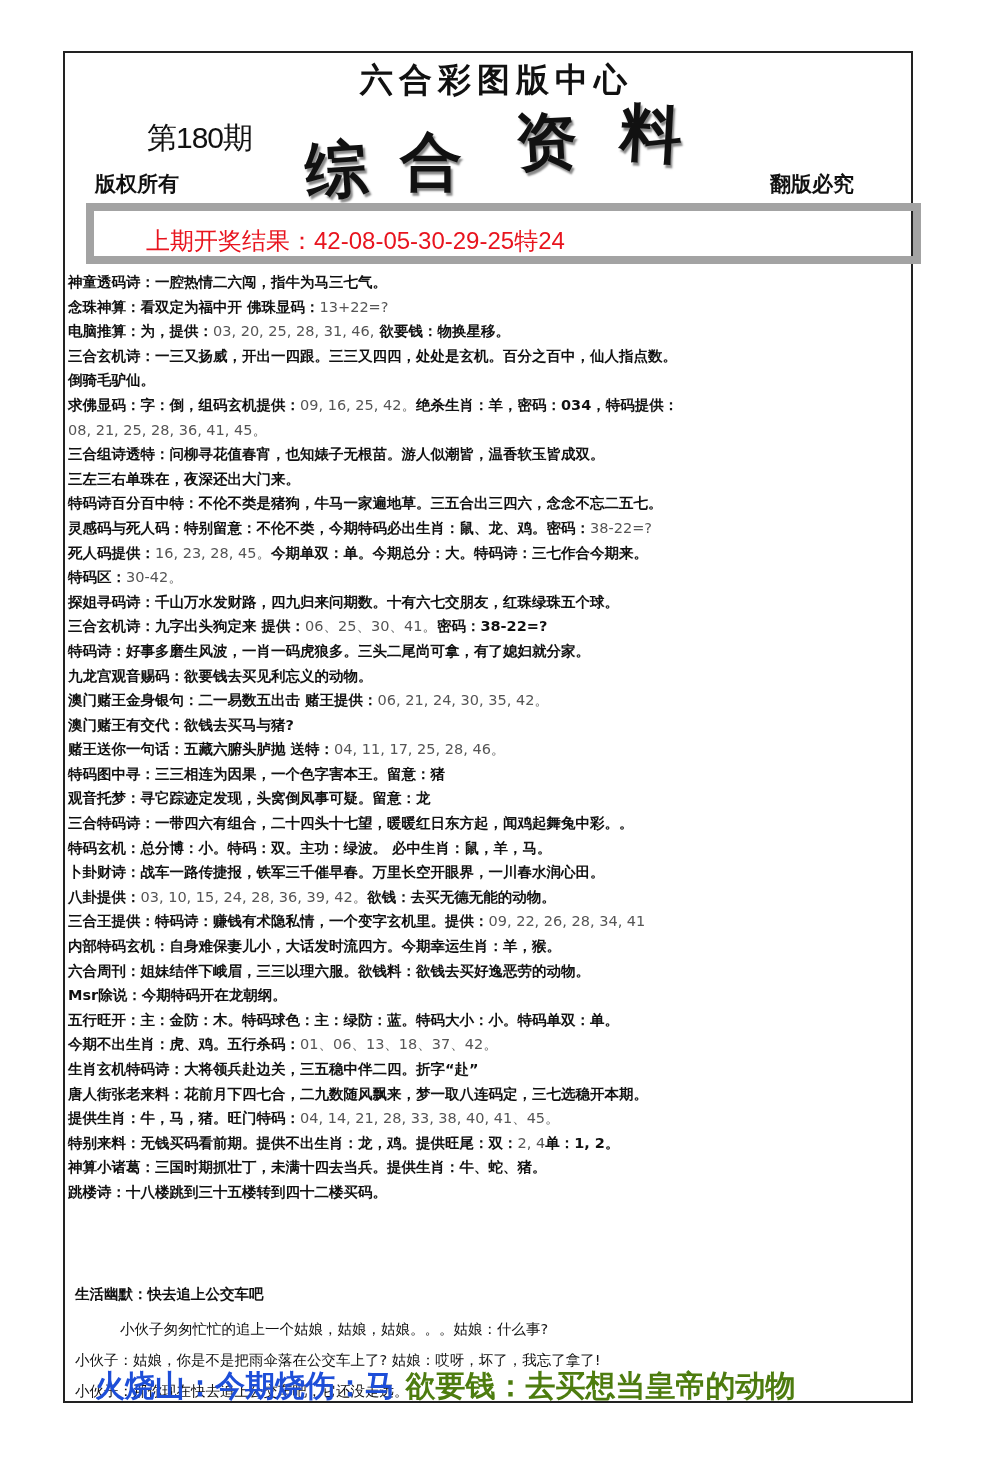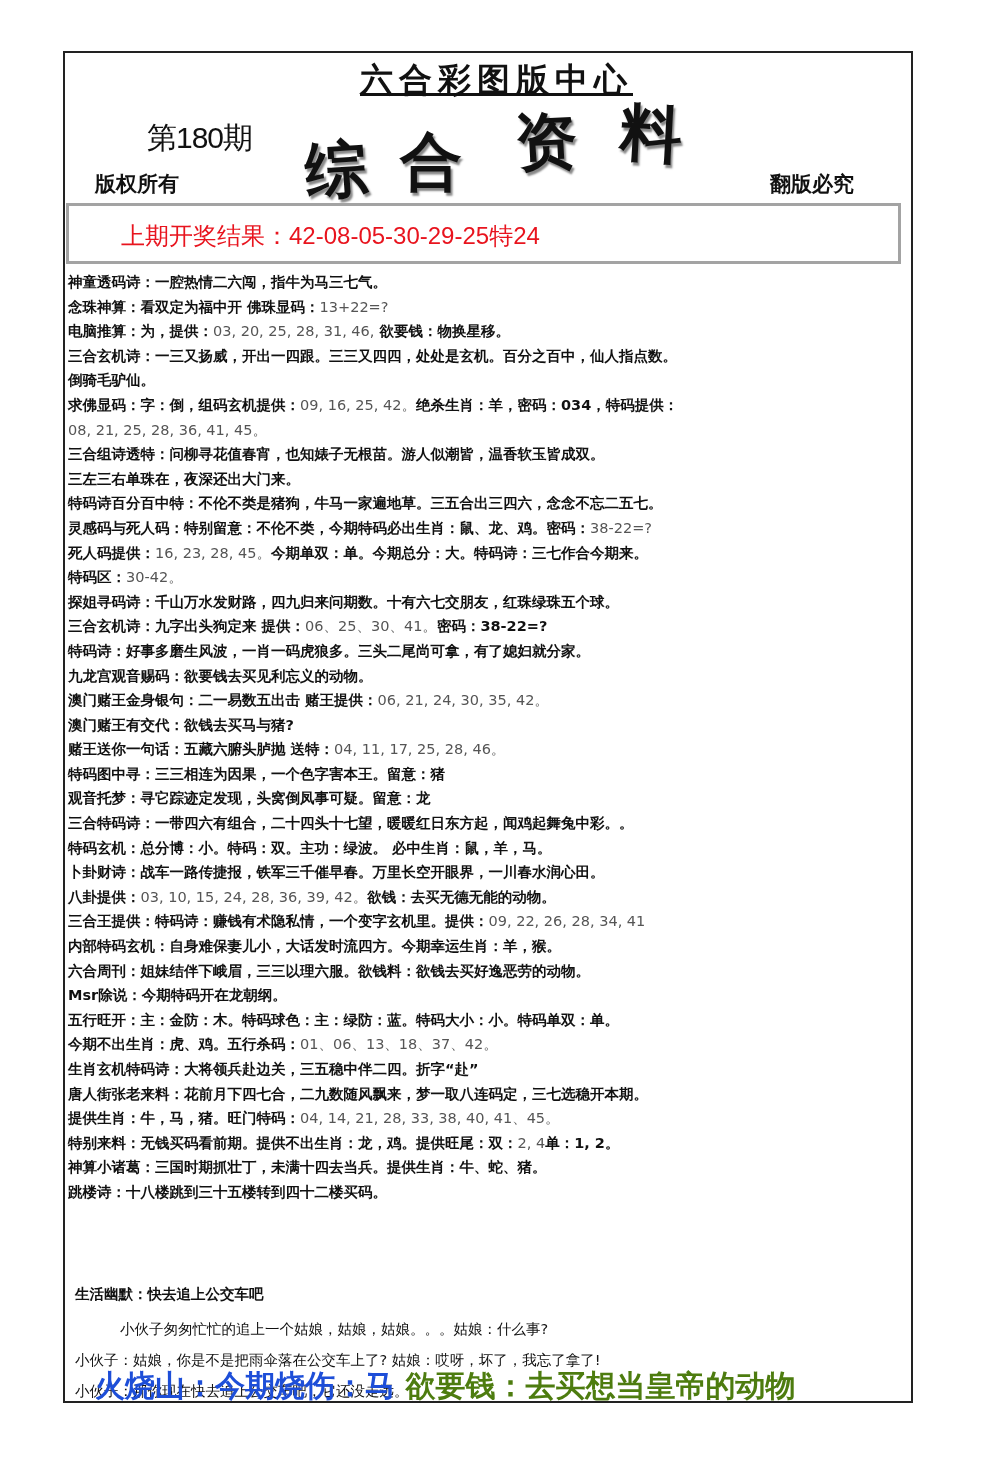--- a/index.html
+++ b/index.html
@@ -1,27 +1,27 @@
 <!DOCTYPE html>
 <html><head>
 <meta charset="utf-8">
 <style>
   html,body{margin:0;padding:0;background:#ffffff;}
   body{width:984px;height:1457px;position:relative;overflow:hidden;font-family:"DejaVu Sans",sans-serif;color:#111;}
   .frame{position:absolute;left:63px;top:51px;width:850px;height:1352px;border:2px solid #222;box-sizing:border-box;}
   .issue{position:absolute;left:147px;top:86px;font-family:"Liberation Sans",sans-serif;font-size:30px;color:#111;letter-spacing:-1px;margin-top:32px;}
-  .center-title{position:absolute;left:360px;top:58px;font-size:33px;font-weight:bold;letter-spacing:6px;color:#111;font-family:"DejaVu Serif",serif;text-decoration:underline;}
+  .center-title{position:absolute;left:360px;top:58px;font-size:33px;font-weight:bold;letter-spacing:6px;color:#111;font-family:"DejaVu Serif",serif;}
   .big{position:absolute;font-size:62px;font-weight:bold;color:#111;font-family:"DejaVu Serif",serif;text-shadow:2px 3px 2px #888;}
   .big.c1{left:305px;top:128px;transform:rotate(-4deg);}
   .big.c2{left:400px;top:120px;}
   .big.c3{left:515px;top:100px;transform:rotate(-3deg);}
   .big.c4{left:620px;top:92px;transform:rotate(3deg);}
   .left-note{position:absolute;left:95px;top:170px;font-size:21px;font-weight:bold;color:#111;font-family:"DejaVu Serif",serif;}
   .right-note{position:absolute;left:770px;top:170px;font-size:21px;font-weight:bold;color:#111;font-family:"DejaVu Serif",serif;}
-  .result-box{position:absolute;left:66px;top:203px;width:835px;height:61px;border:3px solid #a3a3a3;box-sizing:border-box;}
+  .result-box{position:absolute;left:86px;top:203px;width:835px;height:61px;border:8px solid #a3a3a3;box-sizing:border-box;}
   .result-text{position:absolute;left:52px;top:14px;font-family:"Liberation Sans",sans-serif;font-size:24px;color:#e8141e;}
   .content{position:absolute;left:68px;top:270px;width:842px;}
   .line{height:24.6px;line-height:24.6px;font-size:14.5px;white-space:nowrap;color:#111;font-weight:bold;}
   .line .num{font-weight:normal;color:#555;font-family:"DejaVu Sans",sans-serif;}
   .joke{position:absolute;left:68px;width:842px;font-size:14.5px;white-space:nowrap;color:#111;margin-top:45px;}
   .joke.indent{padding-left:38px;}
   .footer{position:absolute;left:95px;top:1366px;font-size:30px;font-weight:bold;font-family:"DejaVu Serif",serif;white-space:nowrap;}
   .footer .red{color:#1d4ed8;}
   .footer .green{color:#4d7c0f;}
 </style>

